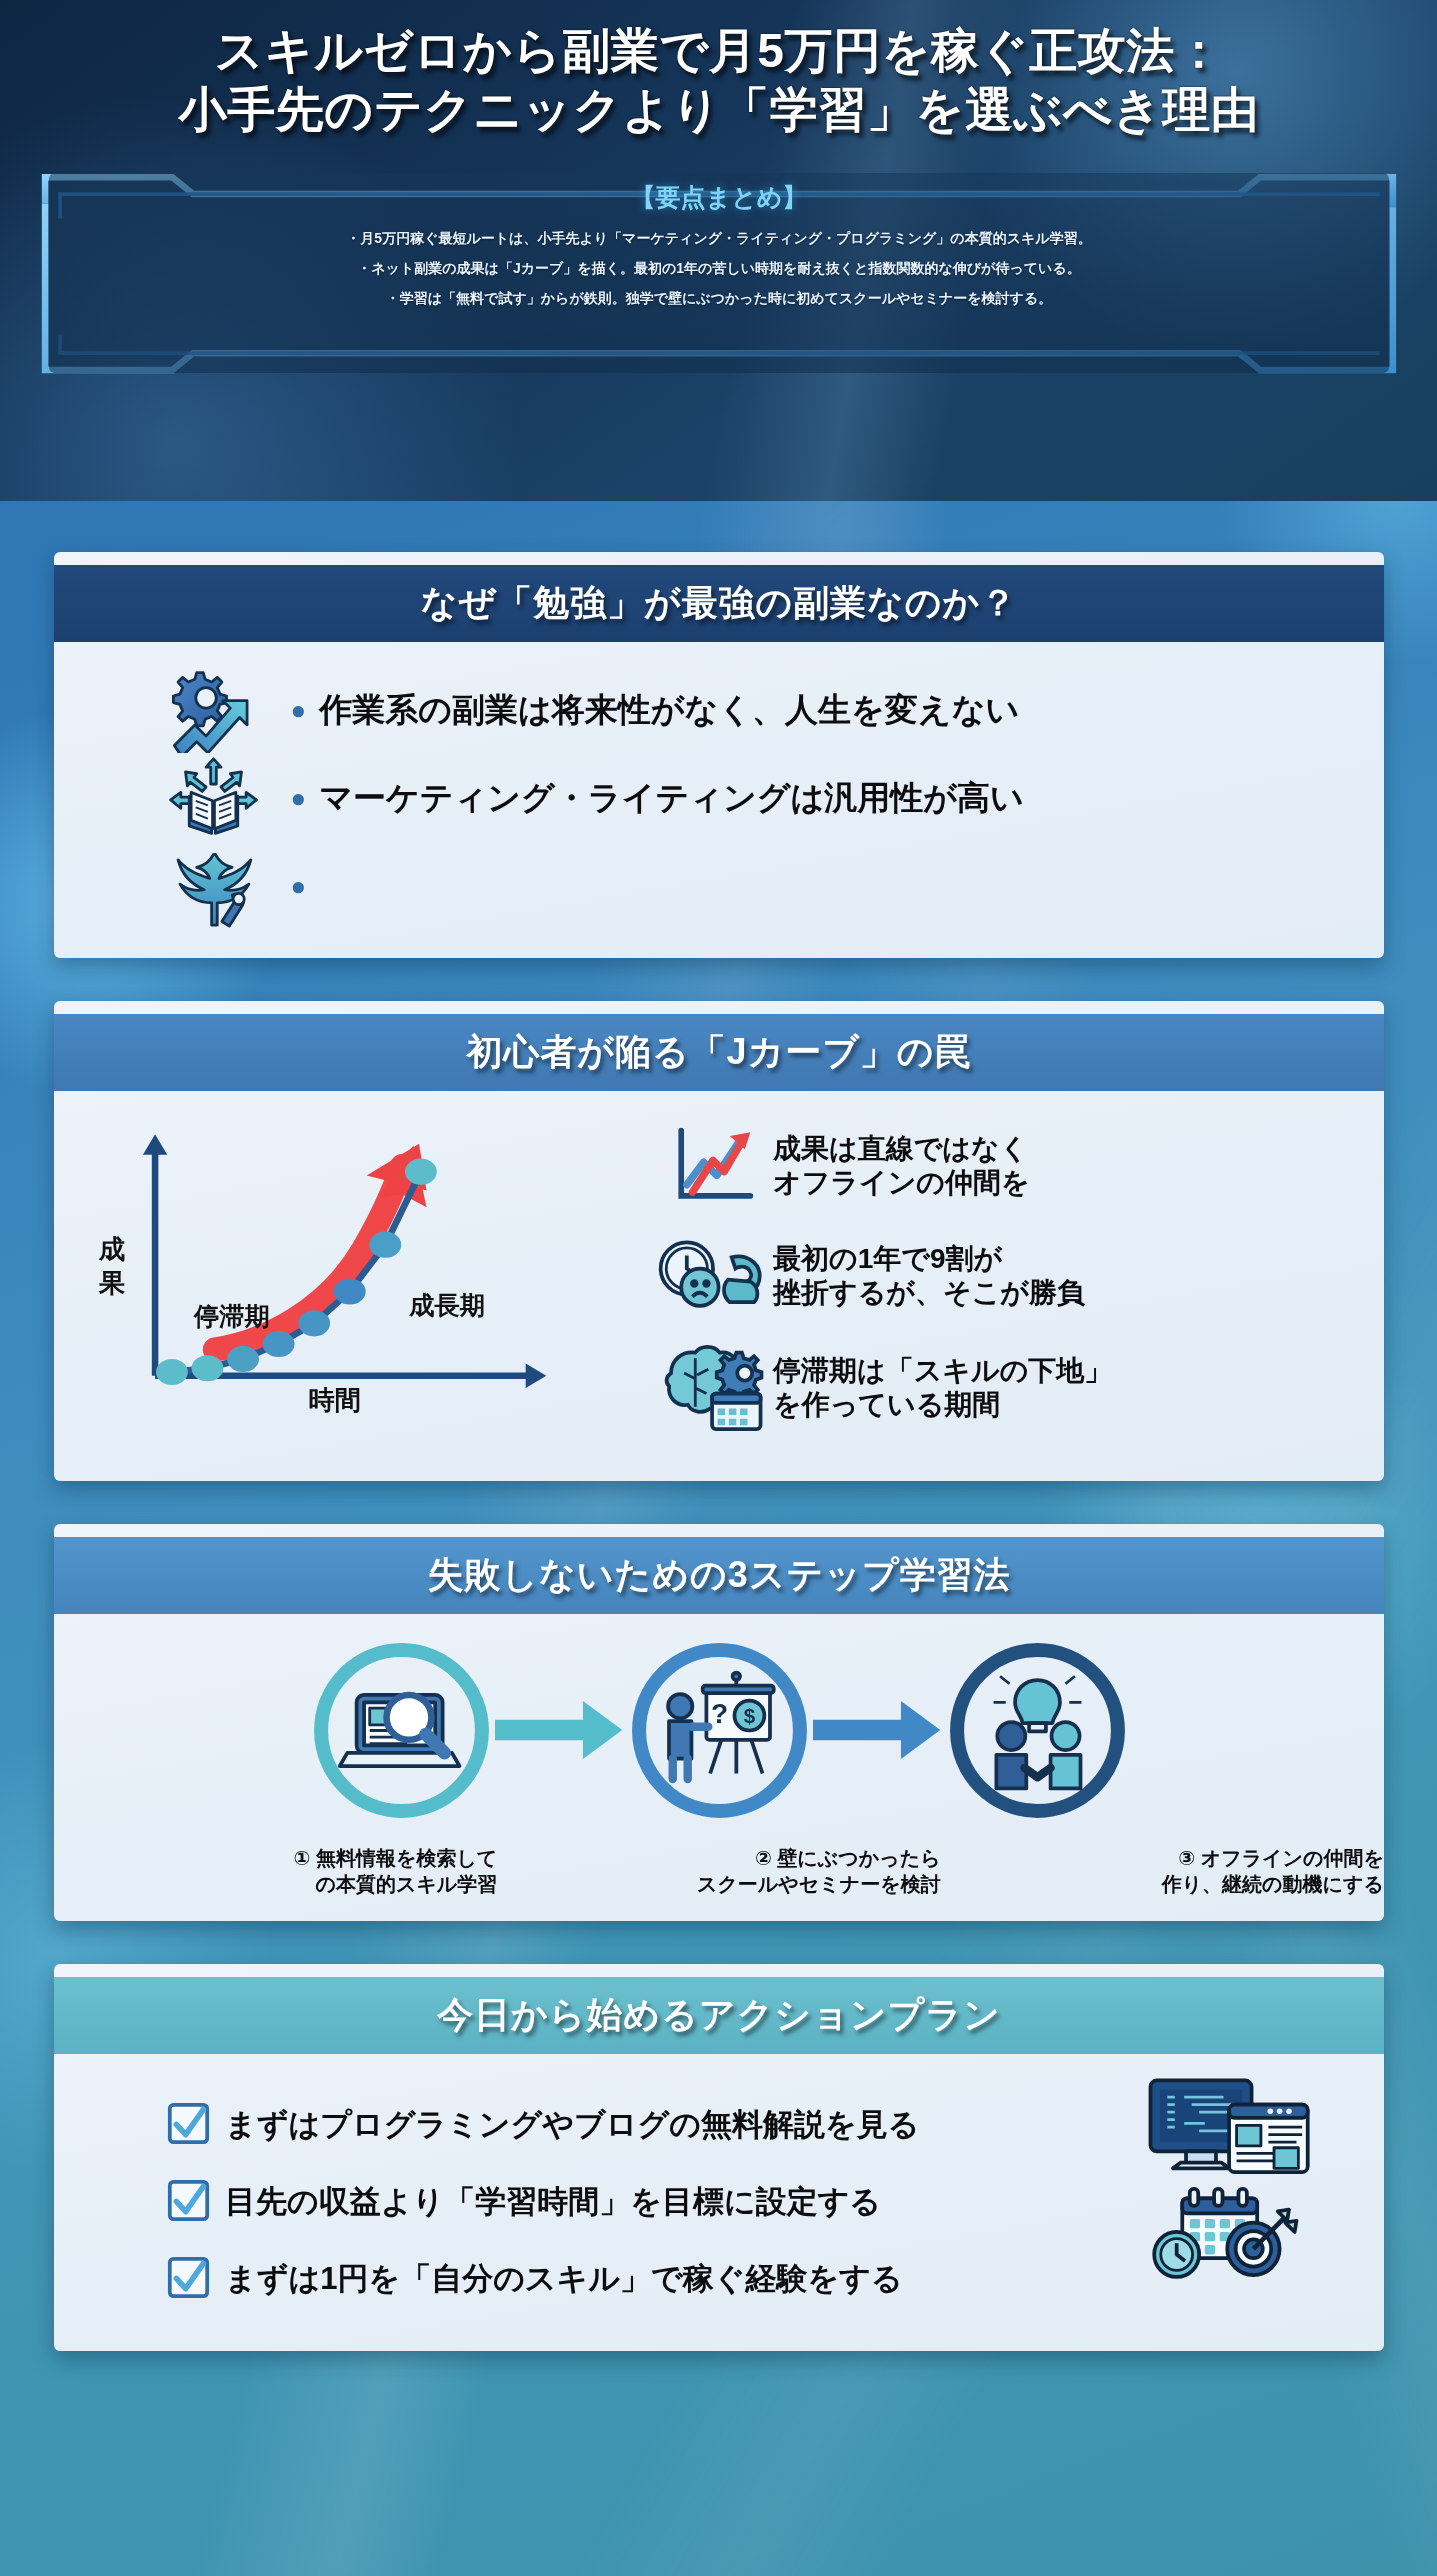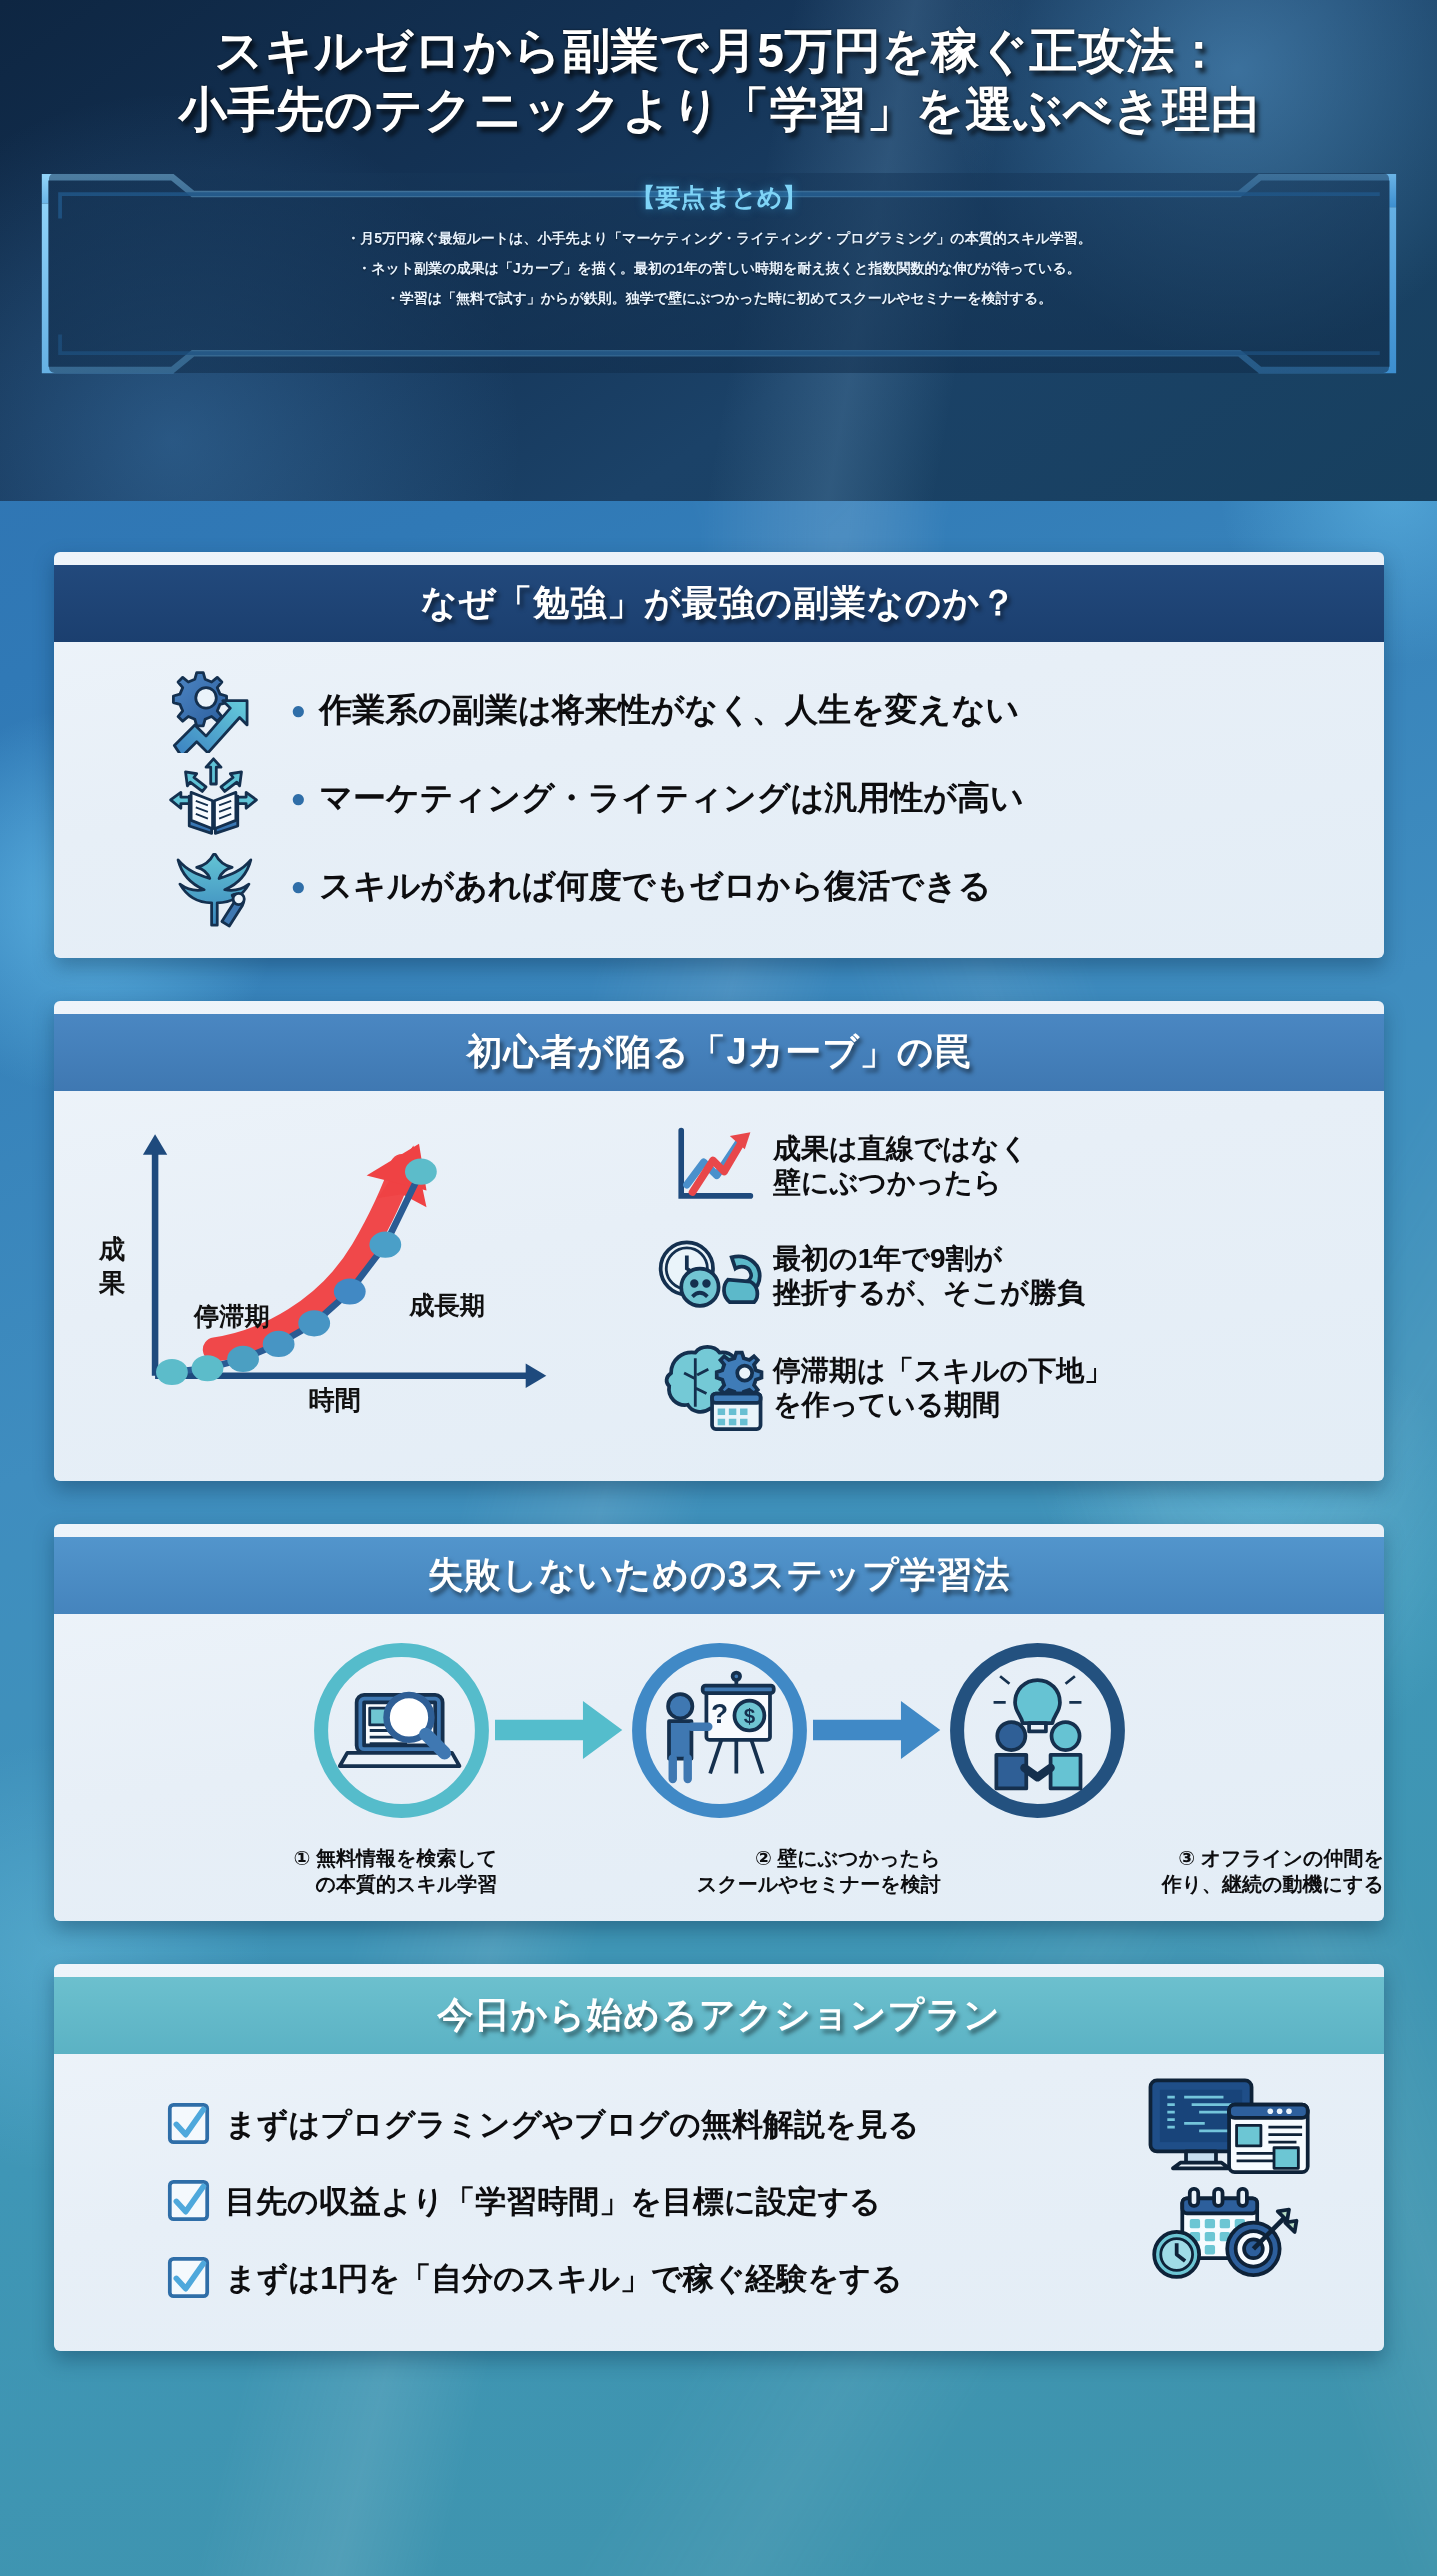--- a/index.html
+++ b/index.html
@@ -225,21 +225,20 @@
                 </linearGradient>
               </defs>
             <g stroke="#14304f" stroke-width="3" stroke-linejoin="round" fill="url(#g3a)">
               <path d="M52 14 c-4 8 -10 12 -18 14 8 2 12 6 14 12 -12-4 -24-8 -34-20 4 16 14 26 28 32 -10 2 -18 0 -26-6 8 14 20 20 34 20 l0 24 6 0 0-24 c14 0 26-6 34-20 -8 6 -16 8 -26 6 14-6 24-16 28-32 -10 12 -22 16 -34 20 2-6 6-10 14-12 -8-2 -14-6 -18-14z"></path>
               <path fill="#3f78b2" d="M72 58 c7-4 15 4 11 11 l-14 22 -8-5 14-22z"></path>
               <circle cx="79" cy="62" r="6" fill="#eaf3fa"></circle>
             </g>
           </svg>
         </div>
         <span class="s1-bullet">●</span>
-        <span class="s1-text">スキルがあれば何度でもゼロから復活できる</span>
       </div>
     </div>
   </div>
 
   <div class="card">
     <div class="card-head head-blue">初心者が陥る「Jカーブ」の罠</div>
     <div class="s2-body">
 
       <div class="s2-left">
         <svg width="599" height="309" viewBox="0 0 640 330">
@@ -285,21 +284,21 @@
               <g fill="none" stroke="#1e4a7d" stroke-width="6" stroke-linecap="round">
                 <path d="M14 8 L14 78 L88 78"></path>
               </g>
               <polyline points="20,66 38,42 52,56 76,20" fill="none" stroke="#4a90cc" stroke-width="8" stroke-linecap="round" stroke-linejoin="round"></polyline>
               <path d="M26 74 L48 40 L60 52 L80 18" fill="none" stroke="#e8474a" stroke-width="8" stroke-linecap="round" stroke-linejoin="round"></path>
               <path d="M88 10 l-22 4 16 14z" fill="#e8474a"></path>
             </svg>
           </div>
           <div class="s2-tx">
             <div>成果は直線ではなく</div>
-            <div>壁にぶつかったら</div>
+            <div>オフラインの仲間を</div>
           </div>
         </div>
 
         <div class="s2-row">
           <div class="s2-ic">
             <svg width="116" height="86" viewBox="0 0 124 92">
               <g stroke="#14304f" stroke-width="4" fill="none">
                 <circle cx="34" cy="38" r="28" fill="#eaf4fa"></circle>
                 <circle cx="34" cy="38" r="22" fill="none" stroke-width="3"></circle>
                 <path d="M34 24 L34 38 L46 46" stroke-width="4"></path>

